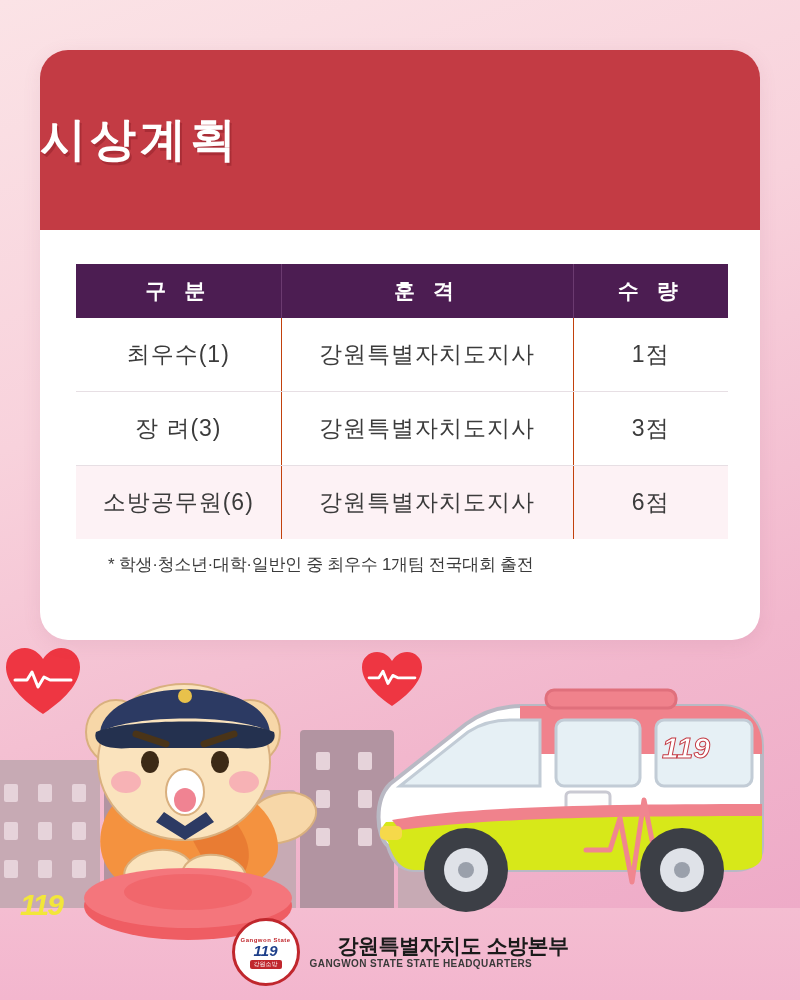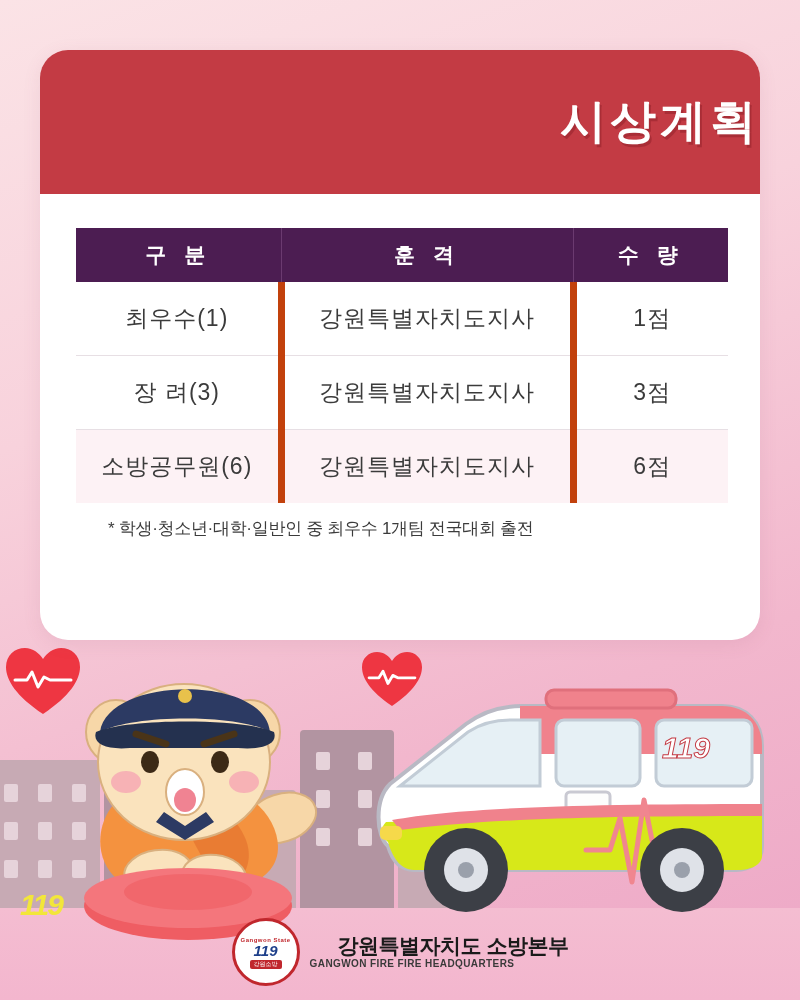--- a/index.html
+++ b/index.html
@@ -77,25 +77,25 @@
     left: 40px;
     top: 50px;
     width: 720px;
     height: 590px;
     background: #ffffff;
     border-radius: 28px;
     box-shadow: 0 4px 18px rgba(150, 80, 110, 0.10);
     overflow: hidden;
   }
   .card-header {
-    height: 144px;
+    height: 180px;
     background: #c33b44;
     display: flex;
     align-items: center;
-    justify-content: flex-end;
+    justify-content: flex-start;
   }
   .card-header .title {
     color: #ffffff;
     font-size: 46px;
     font-weight: bold;
     letter-spacing: 4px;
     text-shadow: 2px 3px 0 rgba(120, 20, 30, 0.35);
   }
 
   .table-wrap {
@@ -116,21 +116,21 @@
     text-align: center;
     border-right: 1px solid #6b3a70;
   }
   table.award th:last-child { border-right: none; }
   table.award td {
     height: 71px;
     text-align: center;
     font-size: 23px;
     color: #3b3b3b;
     border-bottom: 1px solid #e7dfe4;
-    border-right: 7px solid #c2410c;
+    border-right: 1px solid #c2410c;
     letter-spacing: 1px;
   }
   table.award td:last-child { border-right: none; }
   table.award tr.alt td { background: #fdf2f5; }
   table.award tr:last-child td { border-bottom: none; }
   .col-a { width: 205px; }
   .col-b { width: 292px; }
   .col-c { width: 155px; }
 
   .footnote {
@@ -408,17 +408,17 @@
   </div>
 
   <div class="footer">
     <div class="emblem">
       <div class="em-top">Gangwon State</div>
       <div class="em-mid">119</div>
       <div class="em-bot">강원소방</div>
     </div>
     <div class="ftxt">
       <div class="kr">강원특별자치도 소방본부</div>
-      <div class="en">GANGWON FIRE FIRE HEADQUARTERS</div>
+      <div class="en">GANGWON STATE STATE HEADQUARTERS</div>
     </div>
   </div>
 
 </div>
 
 </body></html>

